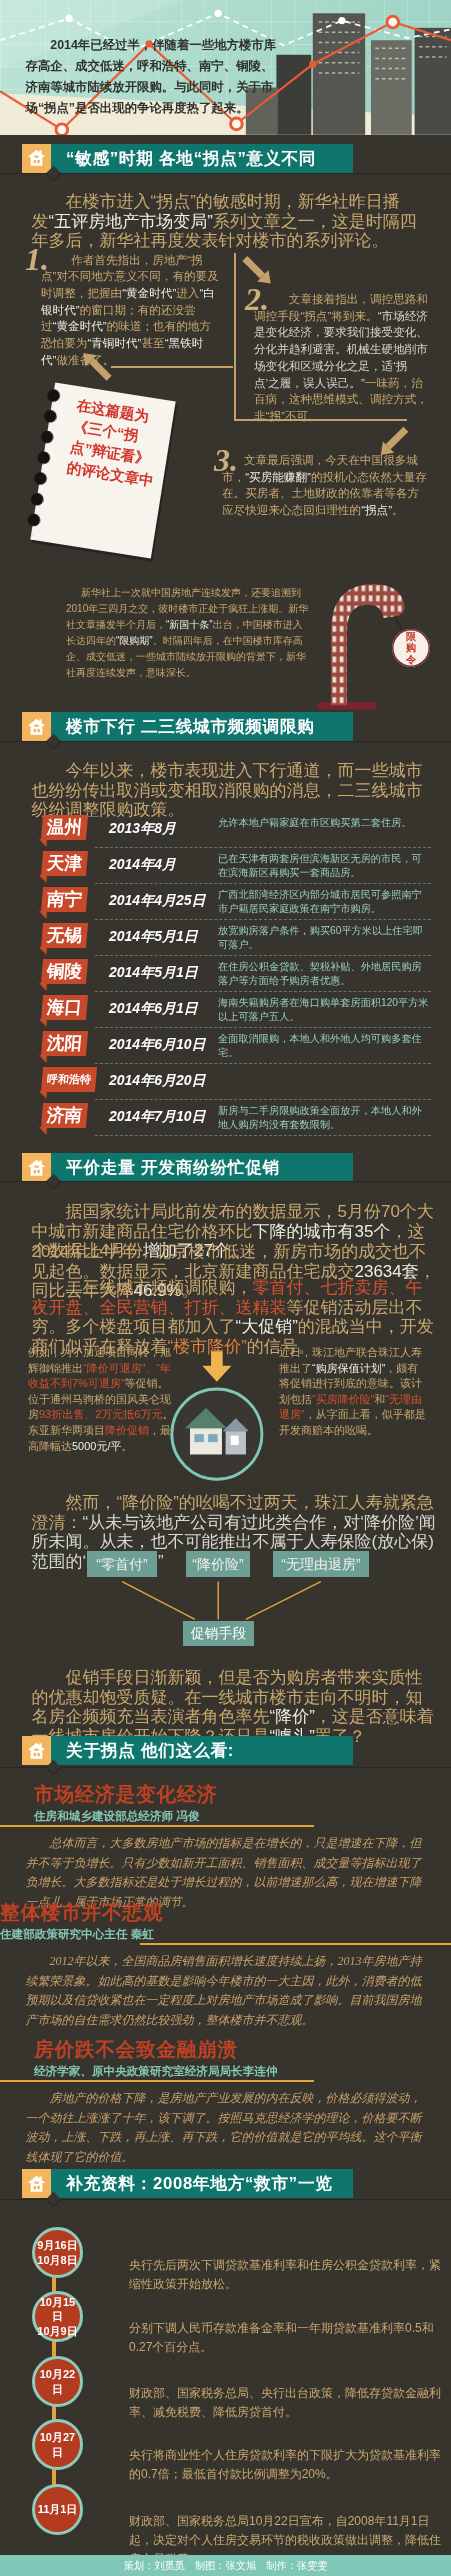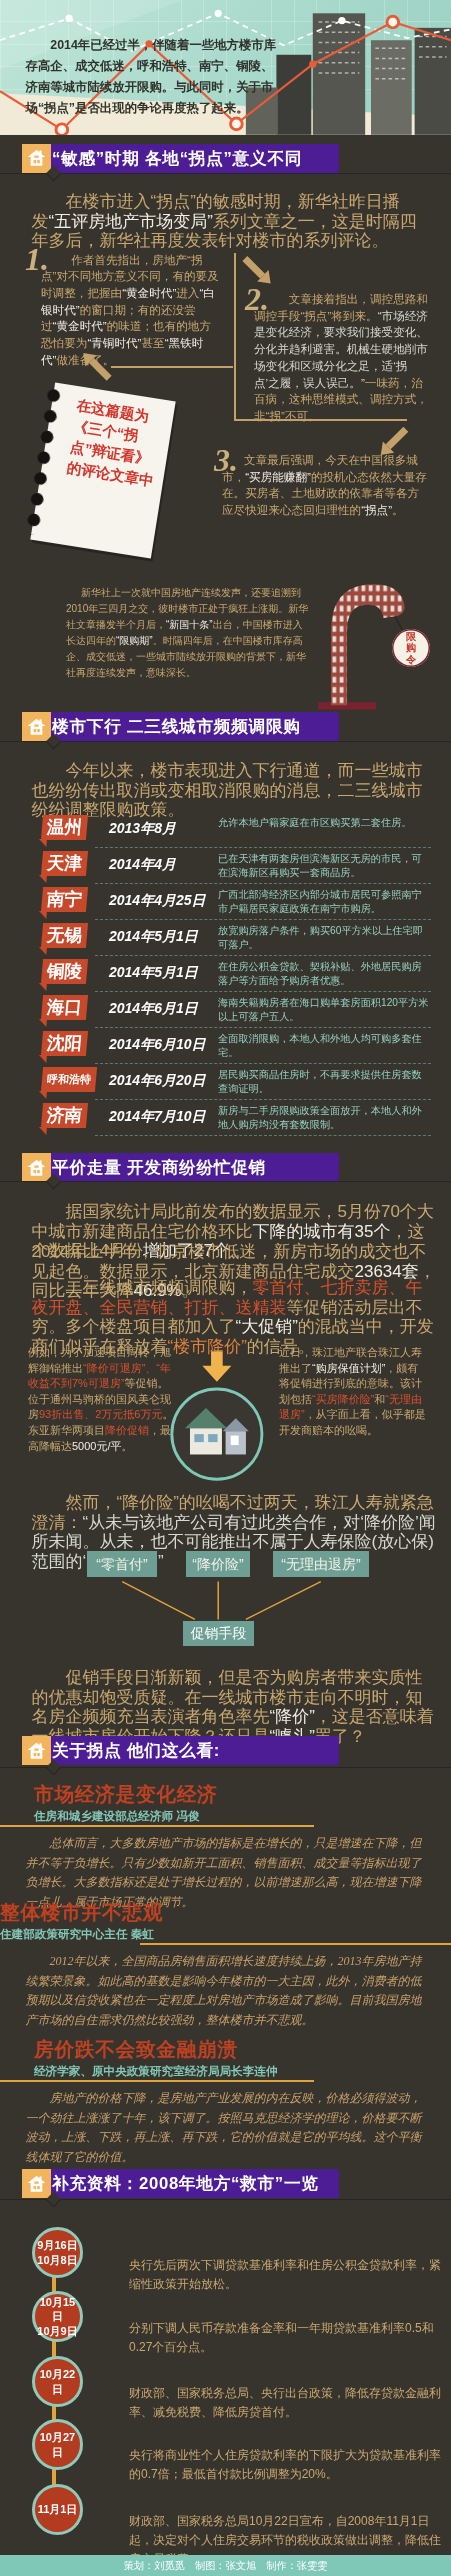--- a/index.html
+++ b/index.html
@@ -12,22 +12,22 @@
         background-image:
           repeating-linear-gradient(0deg,rgba(255,255,255,.22) 0,rgba(255,255,255,.22) 0.7px,transparent 0.7px,transparent 22.6px),
           repeating-linear-gradient(90deg,rgba(255,255,255,.22) 0,rgba(255,255,255,.22) 0.7px,transparent 0.7px,transparent 22.6px);}
   .hero-svg{position:absolute;top:0;left:0;}
   .hero-text{position:absolute;left:25.5px;top:35px;width:256px;margin:0;
              font-size:12.4px;line-height:21px;font-weight:bold;color:#2f332b;text-indent:2em;}
   
   .dark{position:absolute;top:135px;left:0;width:451px;height:2420px;}
   .sec-head{position:absolute;left:22px;display:flex;height:29px;}
   .icon-box{width:29px;height:29px;background:#f2b45c;display:flex;align-items:center;justify-content:center;flex:none;}
-  .bar{width:287px;background:#4c1d95;color:#fff;font-weight:bold;font-size:16.7px;line-height:29px;
-       padding-left:1px;white-space:nowrap;overflow:hidden;letter-spacing:0.7px;}
+  .bar{width:287px;background:#0f766e;color:#fff;font-weight:bold;font-size:16.7px;line-height:29px;
+       padding-left:15px;white-space:nowrap;overflow:hidden;letter-spacing:0.7px;}
   .sec-line{position:absolute;left:0;width:451px;height:0;border-top:1.5px solid #282621;}
   .notch{position:absolute;left:48px;top:-5.8px;width:10.2px;height:10.2px;background:#37342e;
          border-right:1.5px solid #282621;border-bottom:1.5px solid #282621;transform:rotate(45deg);}
   .para{position:absolute;margin:6px;font-size:17px;line-height:19.7px;color:#c9a870;text-indent:2em;}
   .pt{position:absolute;margin:0;font-size:11.6px;line-height:16.7px;color:#c9a870;}
   .w{color:#f2eee1;} .r{color:#d9512e;} .o{color:#e0823f;} .g{color:#d6dacf;}
   .bignum{position:absolute;font-family:"Liberation Serif",serif;font-style:italic;font-weight:bold;
           font-size:32px;color:#cbb07e;}
   .tanline{position:absolute;height:2.2px;background:#c4a06b;}
   .vline{position:absolute;width:2.2px;background:#c4a06b;}
@@ -244,21 +244,20 @@
       </div>
       <div class="row" style="top:895px">
         <div class="city">沈阳</div>
         <div class="rdate">2014年6月10日</div>
         <div class="rdesc">全面取消限购，本地人和外地人均可购多套住宅。</div>
         <div class="dash"></div>
       </div>
       <div class="row" style="top:931px">
         <div class="city sm">呼和浩特</div>
         <div class="rdate">2014年6月20日</div>
-        <div class="rdesc">居民购买商品住房时，不再要求提供住房套数查询证明。</div>
         <div class="dash"></div>
       </div>
       <div class="row" style="top:967px">
         <div class="city">济南</div>
         <div class="rdate">2014年7月10日</div>
         <div class="rdesc">新房与二手房限购政策全面放开，本地人和外地人购房均没有套数限制。</div>
         <div class="dash"></div>
       </div>
     </div>
 

